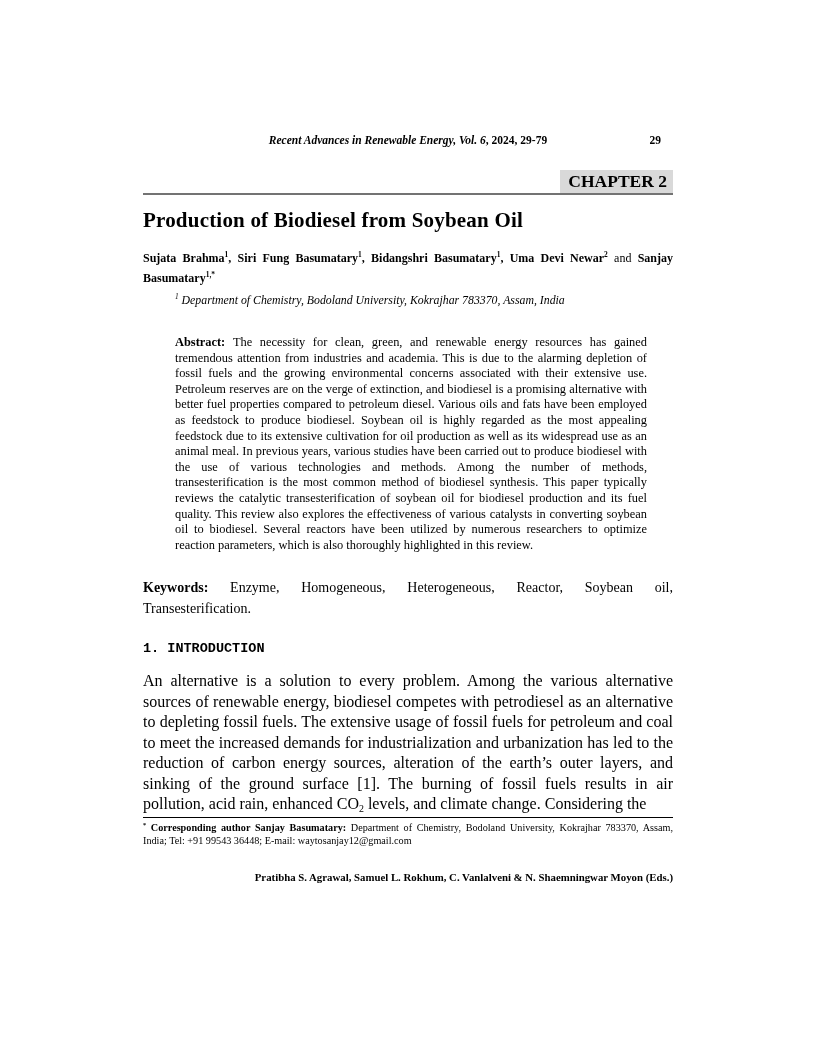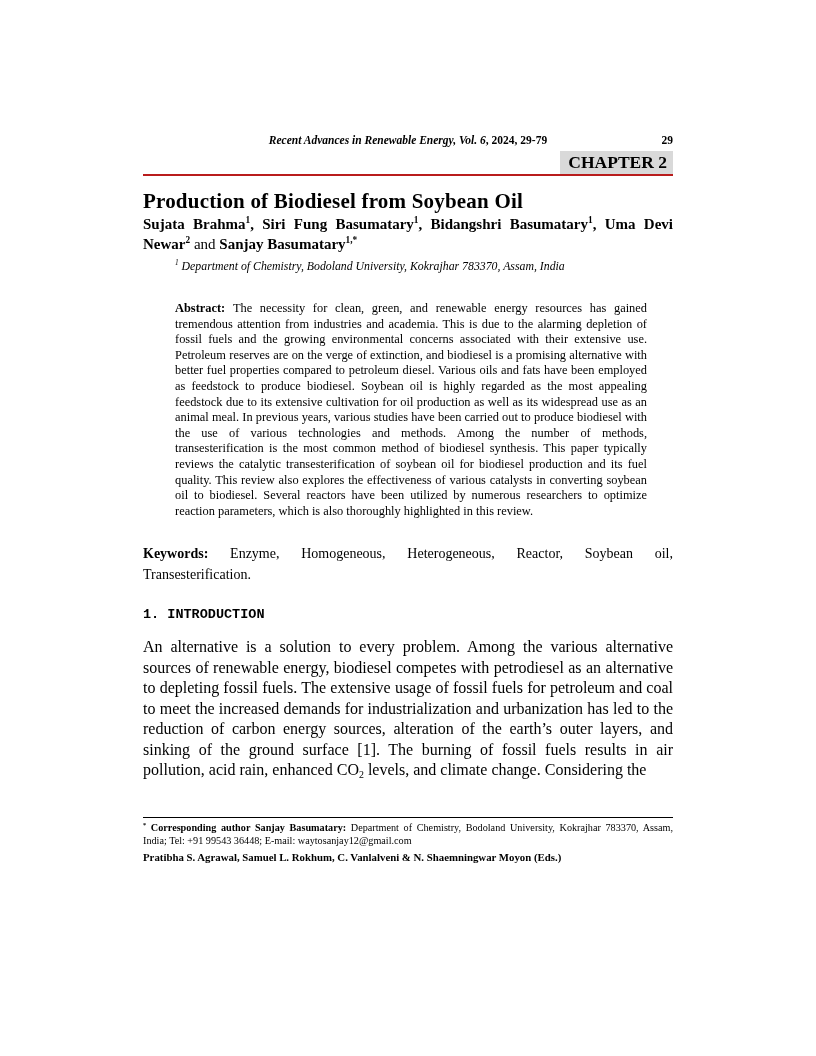--- a/index.html
+++ b/index.html
@@ -24,47 +24,48 @@
   .running-header {
     position: relative;
     margin-top: 133px;
     font-size: 11.5px;
     font-weight: bold;
     line-height: 14px;
     text-align: center;
   }
   .running-header .page-number {
     position: absolute;
-    right: 0; top: 0; font-family: Liberation Serif, serif;
+    right: 12px; top: 0; font-family: Liberation Serif, serif;
   }
   
   .chapter-row {
-    margin-top: 4px;
-    border-bottom: 2px solid #b91c1c;
+    margin-top: 23px;
+    border-bottom: 2px solid #737373;
     text-align: right;
     line-height: 0;
   }
   .chapter-label {
     display: inline-block;
     background: var(--chapter-label-bg, #d9d9d9);
     font-weight: bold;
     font-size: 17.5px;
     line-height: 22px;
     padding: 0 6px 1px 8px;
     vertical-align: bottom;
   }
   .title {
     margin-top: 13px;
     font-size: 21px;
     line-height: 25px;
     font-weight: bold;
     letter-spacing: 0.2px;
   }
   .authors {
-    font-size: 15px;
+    margin-top: 15px;
+    font-size: 12px;
     line-height: 20px;
     text-align: justify;
   }
   .affiliations { margin-top: 3px; margin-left: 32px; }
   .affiliation {
     margin-top: 5px;
     font-size: 11.8px;
     line-height: 15px;
     font-style: italic;
     text-align: justify;
@@ -101,25 +102,25 @@
     width: 530px;
   }
   .footnote-rule { border-top: 1px solid #000; }
   .footnote {
     margin-top: 4px;
     font-size: 10.2px;
     line-height: 12.6px;
     text-align: justify;
   }
   .footer {
-    margin-top: 4px;
+    margin-top: 24px;
     font-size: 10.8px;
     font-weight: bold;
     line-height: 13.5px;
-    text-align: left;
+    text-align: right;
     font-family: Liberation Serif, serif;
   }
   sup { font-size: 62%; vertical-align: super; line-height: 0; }
   sub { font-size: 62%; vertical-align: baseline; position: relative; top: 0.28em; line-height: 0; }
   .seg-bold { font-weight: bold; }
   .seg-italic { font-style: italic; }
 </style>
 </head>
 <body>
 

